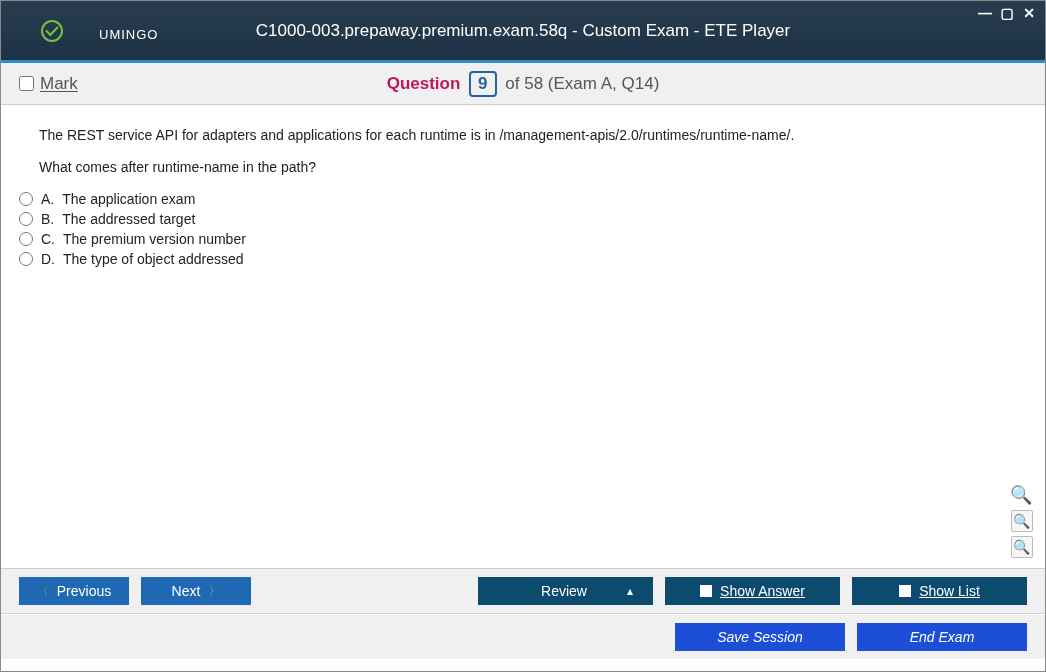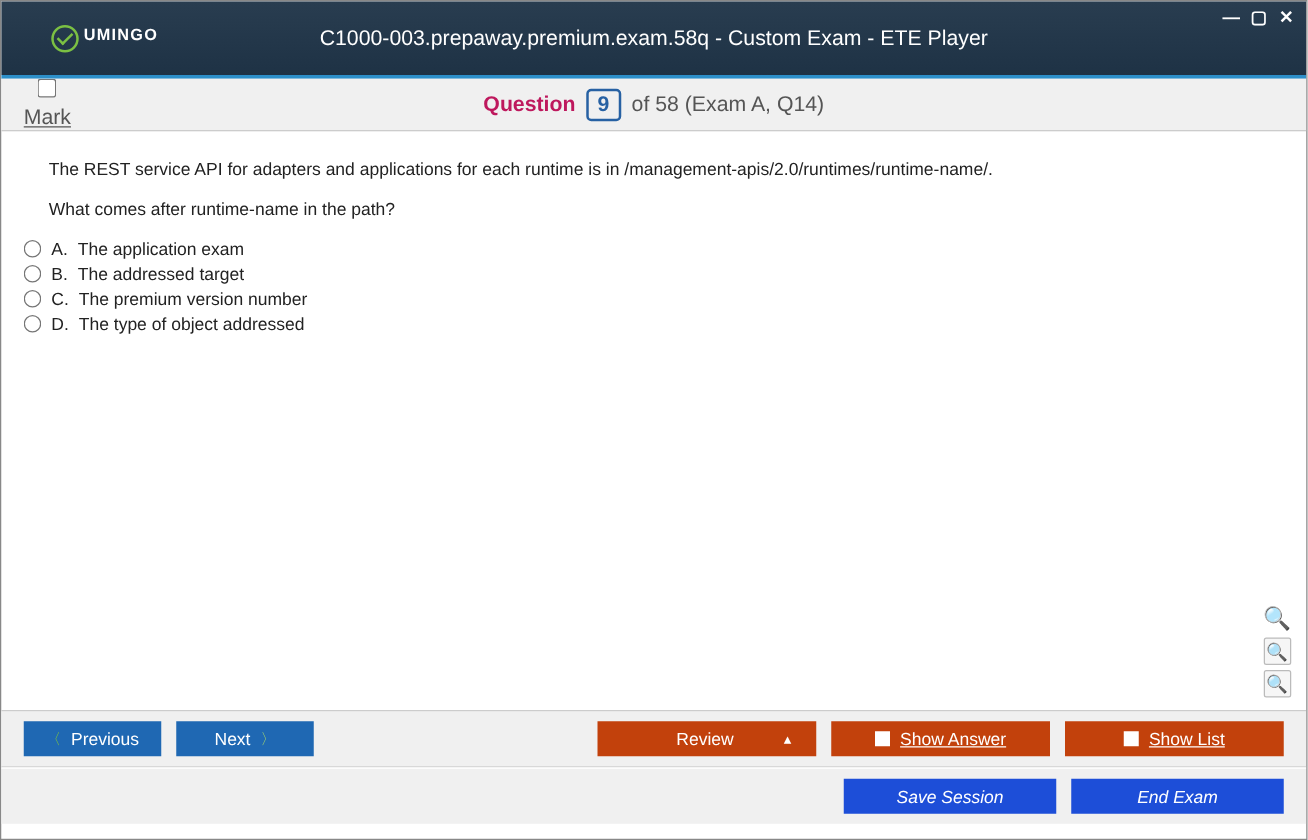--- a/index.html
+++ b/index.html
@@ -15,25 +15,26 @@
   background: linear-gradient(to bottom, #293d50 0%, #1e3245 100%);
   height: 62px;
   display: flex;
   align-items: center;
   position: relative;
   color: #fff;
   border-bottom: 3px solid #2c8fc9;
 }
 .logo {
   display: flex;
-  align-items: flex-start;
+  align-items: flex-end;
   margin-left: 40px;
-  font-weight: bold;
+  font-weight: normal;
   letter-spacing: 1px;
   font-size: 13px;
+  gap: 32px;
 }
 .logo-check {
   width: 22px;
   height: 22px;
   border: 2.5px solid #7bc043;
   border-radius: 50%;
   display: inline-flex;
   align-items: center;
   justify-content: center;
   margin-right: 4px;
@@ -77,21 +78,20 @@
   align-items: center;
   padding: 0 18px;
   color: #555;
   font-size: 17px;
   position: relative;
 }
 .mark-wrap {
   display: flex;
   align-items: center;
   gap: 6px;
-  flex-direction: column;
 }
 .mark-wrap input { width: 15px; height: 15px; }
 .mark-label { text-decoration: underline; text-underline-offset: 2px; }
 .question-counter {
   position: absolute;
   left: 0; right: 0;
   text-align: center;
   pointer-events: none;
 }
 .question-counter .bold { font-weight: bold; color: #be185d; }
@@ -164,21 +164,21 @@
   align-items: center;
   justify-content: center;
   color: #fff;
   font-size: 14px;
   cursor: pointer;
   padding: 0 14px;
   gap: 8px;
   min-width: 110px;
 }
 .btn-blue { background: #1f68b3; }
-.btn-orange { background: #c2410c; }
+.btn-orange { background: #0c4a6e; }
 .spacer { flex: 1; }
 .arrow { font-size: 12px; }
 .btn .chk-ind {
   width: 12px; height: 12px;
   background: #fff;
   display: inline-block;
 }
 .review-btn { min-width: 175px; justify-content: flex-end; padding-right: 20px; gap: 40px; }
 .show-btn { min-width: 175px; text-decoration: underline; }
 .footer2 { justify-content: flex-end; border-top: 1px solid #fff; }

